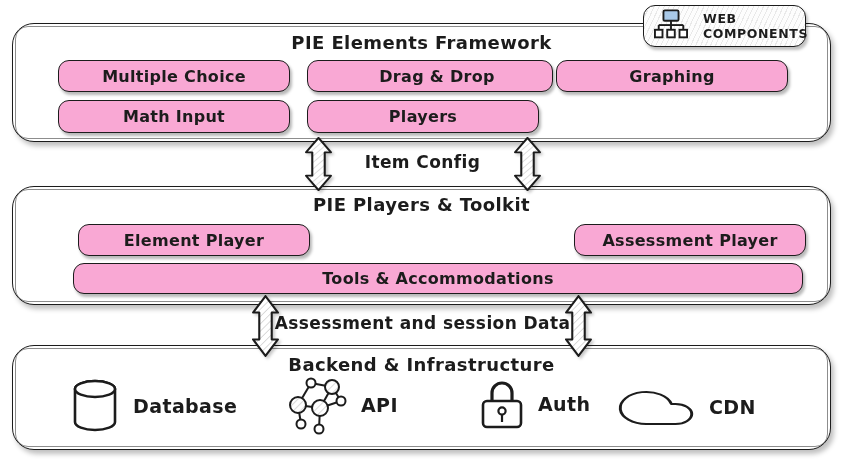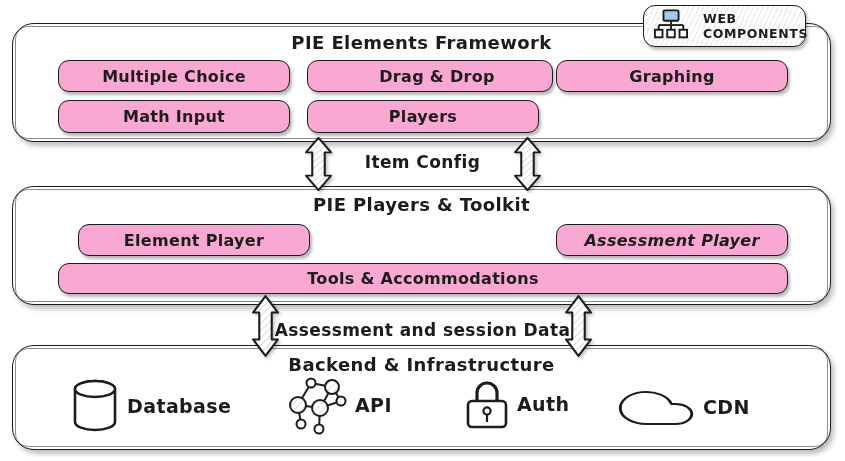--- a/index.html
+++ b/index.html
@@ -35,21 +35,21 @@
     border:1.7px solid #1c1c1c;border-radius:12px;
     box-shadow:2px 3px 3px rgba(0,0,0,0.25);
     display:flex;align-items:center;gap:13px;padding:0 8px;box-sizing:border-box;
   }
   .badge-text{font-size:12.5px;font-weight:700;letter-spacing:0.6px;line-height:1.2;}
   .arrowsvg{position:absolute;z-index:5;filter:drop-shadow(2px 2px 1.5px rgba(0,0,0,0.22));}
   .conn-label{
     position:absolute;left:0;right:0;text-align:center;z-index:4;
     font-size:17px;font-weight:700;letter-spacing:0.4px;
   }
-  .infra-item{position:absolute;display:flex;align-items:center;gap:8px;}
+  .infra-item{position:absolute;display:flex;align-items:center;gap:14px;}
   .infra-label{font-size:19px;font-weight:700;letter-spacing:0.4px;}
   svg{display:block;}
 </style>
 </head>
 <body>
 
 <div class="canvas">
 
   <svg width="0" height="0" style="position:absolute" aria-hidden="true">
     <defs>
@@ -93,28 +93,28 @@
     <path d="M13 1 L25 17 L19 17 L19 43 L25 43 L13 59 L1 43 L7 43 L7 17 L1 17 Z" fill="url(#hatchP)" stroke="#1c1c1c" stroke-width="2" stroke-linejoin="round"></path>
   </svg>
   <div class="conn-label" style="top:152px;">Item Config</div>
   <svg class="arrowsvg" style="left:514px;top:137px;width:27px;height:54px;" viewBox="0 0 26 60" preserveAspectRatio="none">
     <path d="M13 1 L25 17 L19 17 L19 43 L25 43 L13 59 L1 43 L7 43 L7 17 L1 17 Z" fill="url(#hatchP)" stroke="#1c1c1c" stroke-width="2" stroke-linejoin="round"></path>
   </svg>
 
   <div class="container" style="left:12px;top:186px;width:817px;height:117px;">
     <div class="sec-title" style="top:7px;">PIE Players &amp; Toolkit</div>
     <div class="box" style="left:45px;top:37px;width:230px;height:30px;margin-left:20px;">Element Player</div>
-    <div class="box" style="left:543px;top:37px;width:230px;height:30px;font-style:italic;">Assessment Player</div>
-    <div class="box" style="left:45px;top:76px;width:728px;height:29px;">Tools &amp; Accommodations</div>
+    <div class="box" style="left:561px;top:37px;width:230px;height:30px;">Assessment Player</div>
+    <div class="box" style="left:60px;top:76px;width:728px;height:29px;">Tools &amp; Accommodations</div>
   </div>
 
   <svg class="arrowsvg" style="left:252px;top:295px;width:27px;height:62px;" viewBox="0 0 26 60" preserveAspectRatio="none">
     <path d="M13 1 L25 17 L19 17 L19 43 L25 43 L13 59 L1 43 L7 43 L7 17 L1 17 Z" fill="url(#hatchP)" stroke="#1c1c1c" stroke-width="2" stroke-linejoin="round"></path>
   </svg>
-  <div class="conn-label" style="top:320px;">Assessment and session Data</div>
+  <div class="conn-label" style="top:313px;">Assessment and session Data</div>
   <svg class="arrowsvg" style="left:565px;top:295px;width:27px;height:62px;" viewBox="0 0 26 60" preserveAspectRatio="none">
     <path d="M13 1 L25 17 L19 17 L19 43 L25 43 L13 59 L1 43 L7 43 L7 17 L1 17 Z" fill="url(#hatchP)" stroke="#1c1c1c" stroke-width="2" stroke-linejoin="round"></path>
   </svg>
 
   <div class="container" style="left:12px;top:345px;width:817px;height:103px;">
     <div class="sec-title" style="top:8px;">Backend &amp; Infrastructure</div>
 
     <div class="infra-item" style="left:58px;top:32px;">
       <span>
         <svg width="48" height="56" viewBox="0 0 48 56">
@@ -143,21 +143,21 @@
           <circle cx="33" cy="34" r="8" fill="url(#hatchP)" stroke="#1c1c1c" stroke-width="2"></circle>
           <circle cx="24" cy="9" r="4.5" fill="#ffffff" stroke="#1c1c1c" stroke-width="2"></circle>
           <circle cx="54" cy="27" r="4.5" fill="#ffffff" stroke="#1c1c1c" stroke-width="2"></circle>
           <circle cx="14" cy="50" r="4.5" fill="#ffffff" stroke="#1c1c1c" stroke-width="2"></circle>
           <circle cx="32" cy="55" r="4.5" fill="#ffffff" stroke="#1c1c1c" stroke-width="2"></circle>
         </svg>
       </span>
       <span class="infra-label">API</span>
     </div>
 
-    <div class="infra-item" style="left:452px;top:32px;">
+    <div class="infra-item" style="left:467px;top:32px;">
       <span>
         <svg width="44" height="52" viewBox="0 0 44 52">
           <path d="M12 24 v-9 a10 10 0 0 1 20 0 v9" fill="none" stroke="#1c1c1c" stroke-width="3.2"></path>
           <rect x="3" y="23" width="38" height="26" rx="4" fill="#ffffff" stroke="#1c1c1c" stroke-width="2.6"></rect>
           <circle cx="22" cy="33" r="3.6" fill="none" stroke="#1c1c1c" stroke-width="2.2"></circle>
           <line x1="22" y1="36.5" x2="22" y2="44" stroke="#1c1c1c" stroke-width="2.2"></line>
         </svg>
       </span>
       <span class="infra-label">Auth</span>
     </div>

